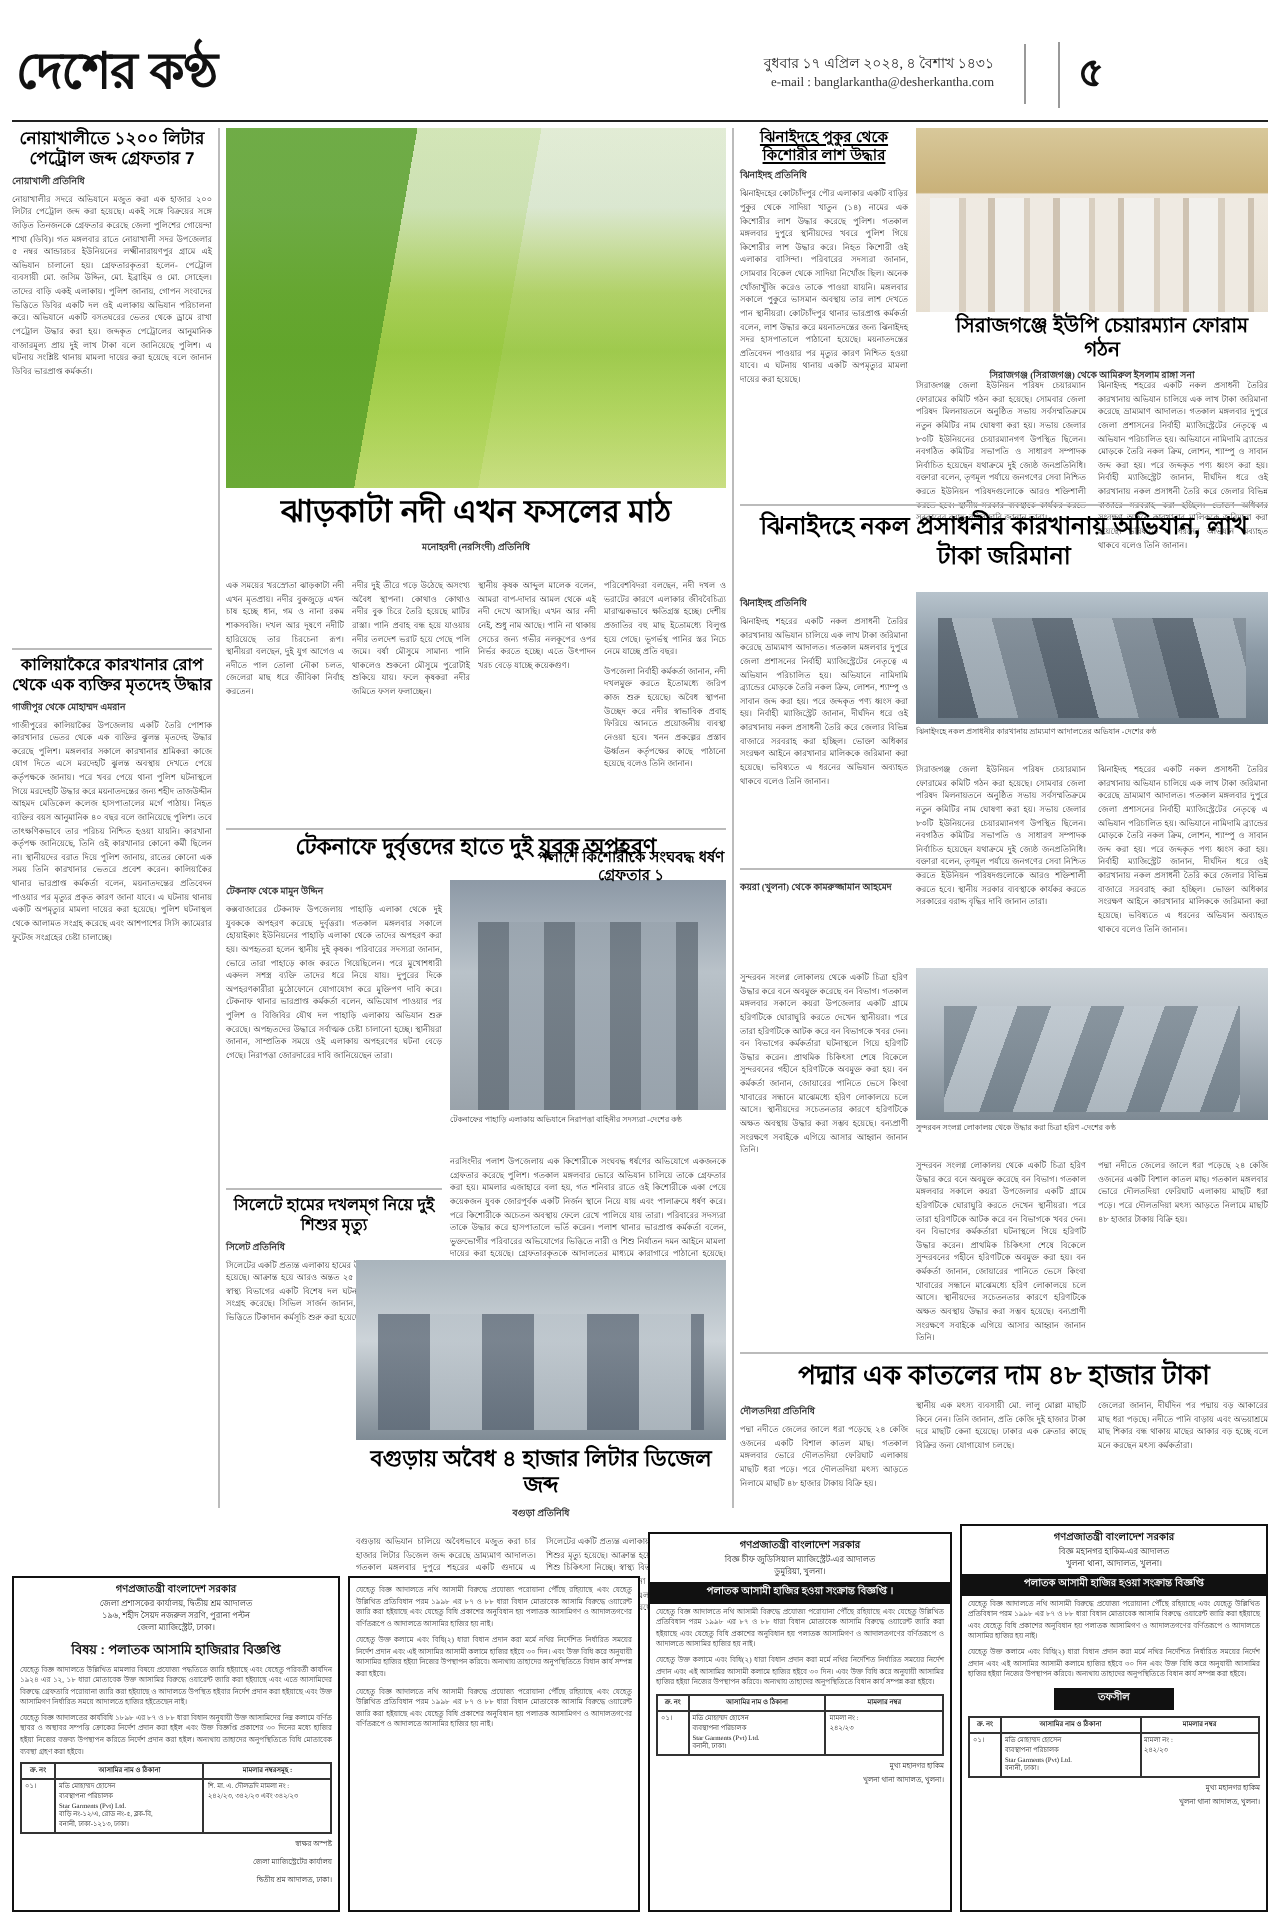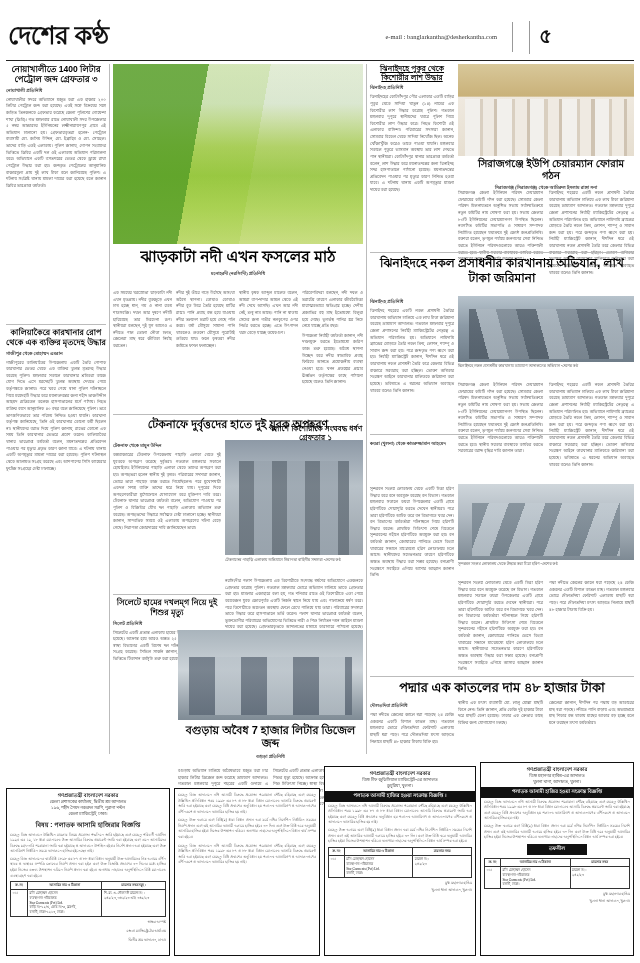--- a/index.html
+++ b/index.html
@@ -74,29 +74,30 @@
   .center{text-align:center;}
 </style>
 </head>
 <body>
 
 <div class="page">
 
   <div class="masthead">
     <div class="mast-left">দেশের কণ্ঠ</div>
     <div class="mast-mid">
+      <div class="mast-date">বুধবার ১৭ এপ্রিল ২০২৪, ৪ বৈশাখ ১৪৩১</div>
       <div class="mast-mail">e-mail : banglarkantha@desherkantha.com</div>
     </div>
     <div class="mast-divider"></div>
     <div class="mast-pageno">৫</div>
   </div>
   <div class="rule" style="top:60px;"></div>
 
   <div class="col" style="left:6px;top:64px;width:100px;">
-    <div class="hl" style="font-size:8.5px;">নোয়াখালীতে 1400 লিটার পেট্রোল জব্দ গ্রেফতার ৩</div>
+    <div class="hl" style="font-size:8.5px;">নোয়াখালীতে ১২০০ লিটার পেট্রোল জব্দ গ্রেফতার 7</div>
     <div class="byline">নোয়াখালী প্রতিনিধি</div>
     <div class="body">নোয়াখালীর সদরে অভিযানে মজুত করা এক হাজার ২০০ লিটার পেট্রোল জব্দ করা হয়েছে। একই সঙ্গে বিক্রয়ের সঙ্গে জড়িত তিনজনকে গ্রেফতার করেছে জেলা পুলিশের গোয়েন্দা শাখা (ডিবি)। গত মঙ্গলবার রাতে নোয়াখালী সদর উপজেলার ৫ নম্বর আন্ডারচর ইউনিয়নের লক্ষ্মীনারায়ণপুর গ্রামে এই অভিযান চালানো হয়। গ্রেফতারকৃতরা হলেন- পেট্রোল ব্যবসায়ী মো. জসিম উদ্দিন, মো. ইব্রাহিম ও মো. সোহেল। তাদের বাড়ি একই এলাকায়। পুলিশ জানায়, গোপন সংবাদের ভিত্তিতে ডিবির একটি দল ওই এলাকায় অভিযান পরিচালনা করে। অভিযানে একটি বসতঘরের ভেতর থেকে ড্রামে রাখা পেট্রোল উদ্ধার করা হয়। জব্দকৃত পেট্রোলের আনুমানিক বাজারমূল্য প্রায় দুই লাখ টাকা বলে জানিয়েছে পুলিশ। এ ঘটনায় সংশ্লিষ্ট থানায় মামলা দায়ের করা হয়েছে বলে জানান ডিবির ভারপ্রাপ্ত কর্মকর্তা।</div>
   </div>
   <div class="hline" style="left:6px;top:324px;width:100px;"></div>
   <div class="col" style="left:6px;top:328px;width:100px;">
     <div class="hl" style="font-size:8px;">কালিয়াকৈরে কারখানার রোপ থেকে এক ব্যক্তির মৃতদেহ উদ্ধার</div>
     <div class="byline">গাজীপুর থেকে মোহাম্মদ এমরান</div>
     <div class="body">গাজীপুরের কালিয়াকৈর উপজেলায় একটি তৈরি পোশাক কারখানার ভেতর থেকে এক ব্যক্তির ঝুলন্ত মৃতদেহ উদ্ধার করেছে পুলিশ। মঙ্গলবার সকালে কারখানার শ্রমিকরা কাজে যোগ দিতে এসে মরদেহটি ঝুলন্ত অবস্থায় দেখতে পেয়ে কর্তৃপক্ষকে জানায়। পরে খবর পেয়ে থানা পুলিশ ঘটনাস্থলে গিয়ে মরদেহটি উদ্ধার করে ময়নাতদন্তের জন্য শহীদ তাজউদ্দীন আহমদ মেডিকেল কলেজ হাসপাতালের মর্গে পাঠায়। নিহত ব্যক্তির বয়স আনুমানিক ৪০ বছর বলে জানিয়েছে পুলিশ। তবে তাৎক্ষণিকভাবে তার পরিচয় নিশ্চিত হওয়া যায়নি। কারখানা কর্তৃপক্ষ জানিয়েছে, তিনি ওই কারখানার কোনো কর্মী ছিলেন না। স্থানীয়দের বরাত দিয়ে পুলিশ জানায়, রাতের কোনো এক সময় তিনি কারখানার ভেতরে প্রবেশ করেন। কালিয়াকৈর থানার ভারপ্রাপ্ত কর্মকর্তা বলেন, ময়নাতদন্তের প্রতিবেদন পাওয়ার পর মৃত্যুর প্রকৃত কারণ জানা যাবে। এ ঘটনায় থানায় একটি অপমৃত্যুর মামলা দায়ের করা হয়েছে। পুলিশ ঘটনাস্থল থেকে আলামত সংগ্রহ করেছে এবং আশপাশের সিসি ক্যামেরার ফুটেজ সংগ্রহের চেষ্টা চালাচ্ছে।</div>
   </div>
   <div class="vline" style="left:109px;top:64px;height:690px;"></div>
@@ -181,21 +182,21 @@
 
   <div class="hline" style="left:113px;top:594px;width:108px;"></div>
   <div class="col" style="left:113px;top:598px;width:108px;">
     <div class="hl" style="font-size:8px;">সিলেটে হামের দখলম্গ নিয়ে দুই শিশুর মৃত্যু</div>
     <div class="byline">সিলেট প্রতিনিধি</div>
     <div class="body">সিলেটের একটি প্রত্যন্ত এলাকায় হামের উপসর্গ নিয়ে দুই শিশুর মৃত্যু হয়েছে। আক্রান্ত হয়ে আরও অন্তত ২৫ জন শিশু চিকিৎসা নিচ্ছে। স্বাস্থ্য বিভাগের একটি বিশেষ দল ঘটনাস্থল পরিদর্শন করে নমুনা সংগ্রহ করেছে। সিভিল সার্জন জানান, আক্রান্ত এলাকায় জরুরি ভিত্তিতে টিকাদান কর্মসূচি শুরু করা হয়েছে।</div>
   </div>
 
   <div class="photo ph-tanker" style="left:178px;top:630px;width:185px;height:90px;"></div>
   <div class="col" style="left:178px;top:724px;width:185px;">
-    <div class="hl" style="font-size:11px;">বগুড়ায় অবৈধ 7 হাজার লিটার ডিজেল জব্দ</div>
+    <div class="hl" style="font-size:11px;">বগুড়ায় অবৈধ ৪ হাজার লিটার ডিজেল জব্দ</div>
     <div class="byline" style="text-align:center;">বগুড়া প্রতিনিধি</div>
   </div>
   <div class="col" style="left:178px;top:768px;width:90px;">
     <div class="body">বগুড়ায় অভিযান চালিয়ে অবৈধভাবে মজুত করা চার হাজার লিটার ডিজেল জব্দ করেছে ভ্রাম্যমাণ আদালত। গতকাল মঙ্গলবার দুপুরে শহরের একটি গুদামে এ অভিযান চালানো হয়। অভিযানে গুদাম মালিককে ৫০ হাজার টাকা জরিমানা করা হয়। জেলা প্রশাসনের নির্বাহী ম্যাজিস্ট্রেট জানান, বৈধ কাগজপত্র ছাড়াই দীর্ঘদিন ধরে জ্বালানি তেল মজুত ও বিক্রি করা হচ্ছিল। জব্দকৃত তেল সংশ্লিষ্ট কর্তৃপক্ষের হেফাজতে দেওয়া হয়েছে।</div>
   </div>
   <div class="col" style="left:273px;top:768px;width:90px;">
     <div class="body">সিলেটের একটি প্রত্যন্ত এলাকায় হামের উপসর্গ নিয়ে দুই শিশুর মৃত্যু হয়েছে। আক্রান্ত হয়ে আরও অন্তত ২৫ জন শিশু চিকিৎসা নিচ্ছে। স্বাস্থ্য বিভাগের একটি বিশেষ দল ঘটনাস্থল পরিদর্শন করে নমুনা সংগ্রহ করেছে। সিভিল সার্জন জানান, আক্রান্ত এলাকায় জরুরি ভিত্তিতে টিকাদান কর্মসূচি শুরু করা হয়েছে।</div>
   </div>
 
   <div class="col" style="left:370px;top:438px;width:264px;">

